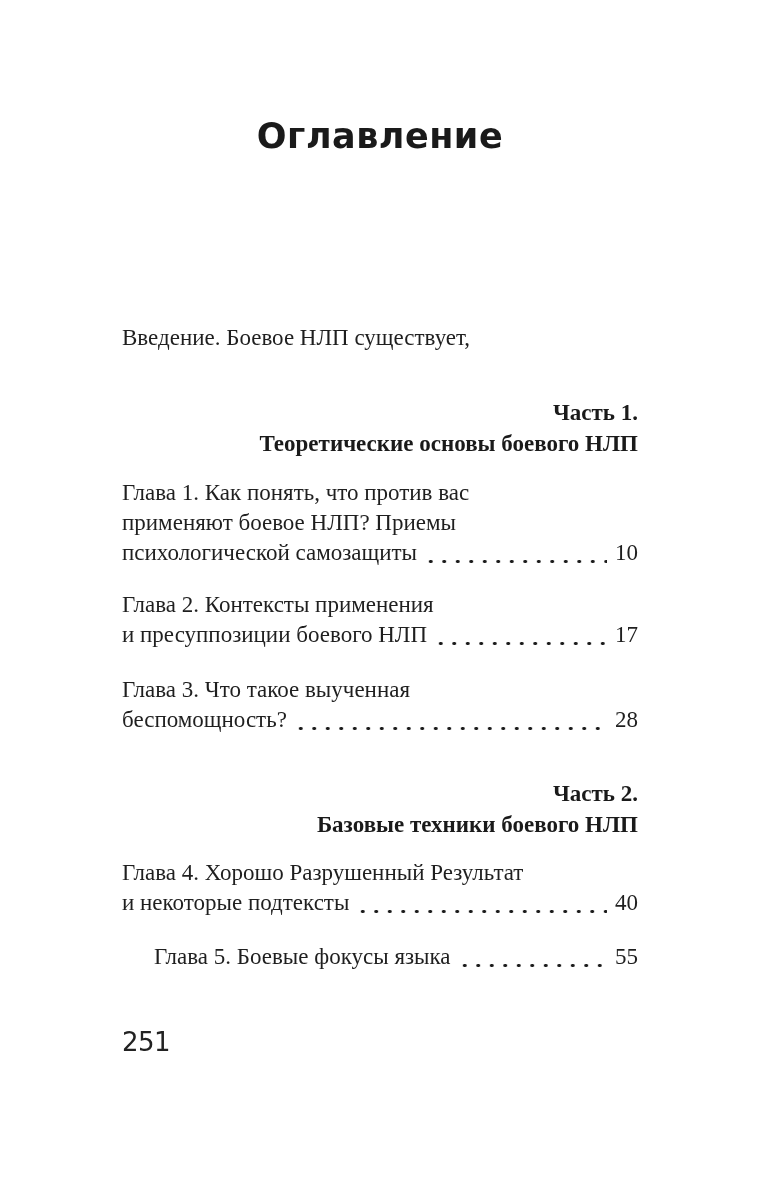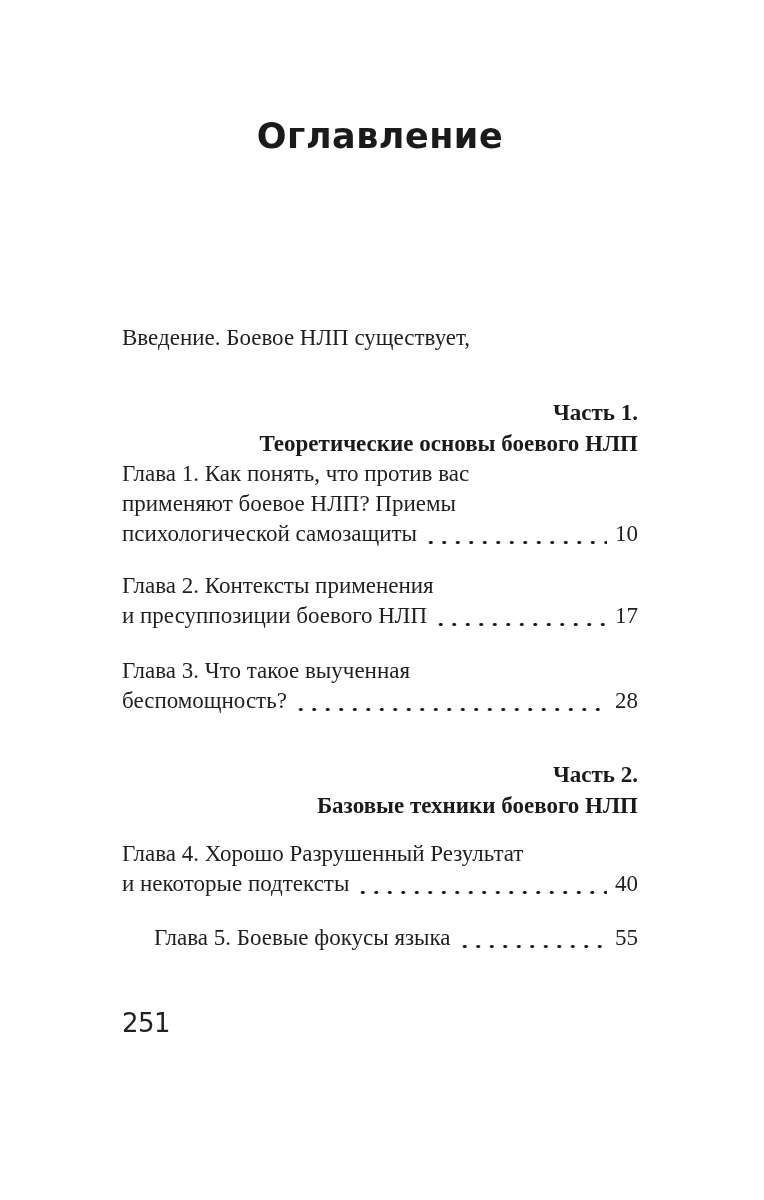--- a/index.html
+++ b/index.html
@@ -44,21 +44,21 @@
   .pg { flex: 0 0 auto; text-align: right; }
   .part-heading {
     text-align: right;
     font-weight: bold;
     font-size: 23px;
     line-height: 31px;
     color: #1a1a1a;
   }
   .mt-intro { margin-top: 166px; }
   .mt-part1 { margin-top: 44px; }
-  .mt-ch1   { }
+  .mt-ch1   { margin-top: 19px; }
   .mt-ch2   { margin-top: 22px; }
   .mt-ch3   { margin-top: 25px; }
   .mt-part2 { margin-top: 43px; }
   .mt-ch4   { margin-top: 18px; }
   .mt-ch5   { margin-top: 24px; margin-left: 32px; }
   .folio {
     margin-top: 55px;
     text-align: left;
     font-family: "DejaVu Sans", "Liberation Sans", sans-serif;
     font-size: 26px;

